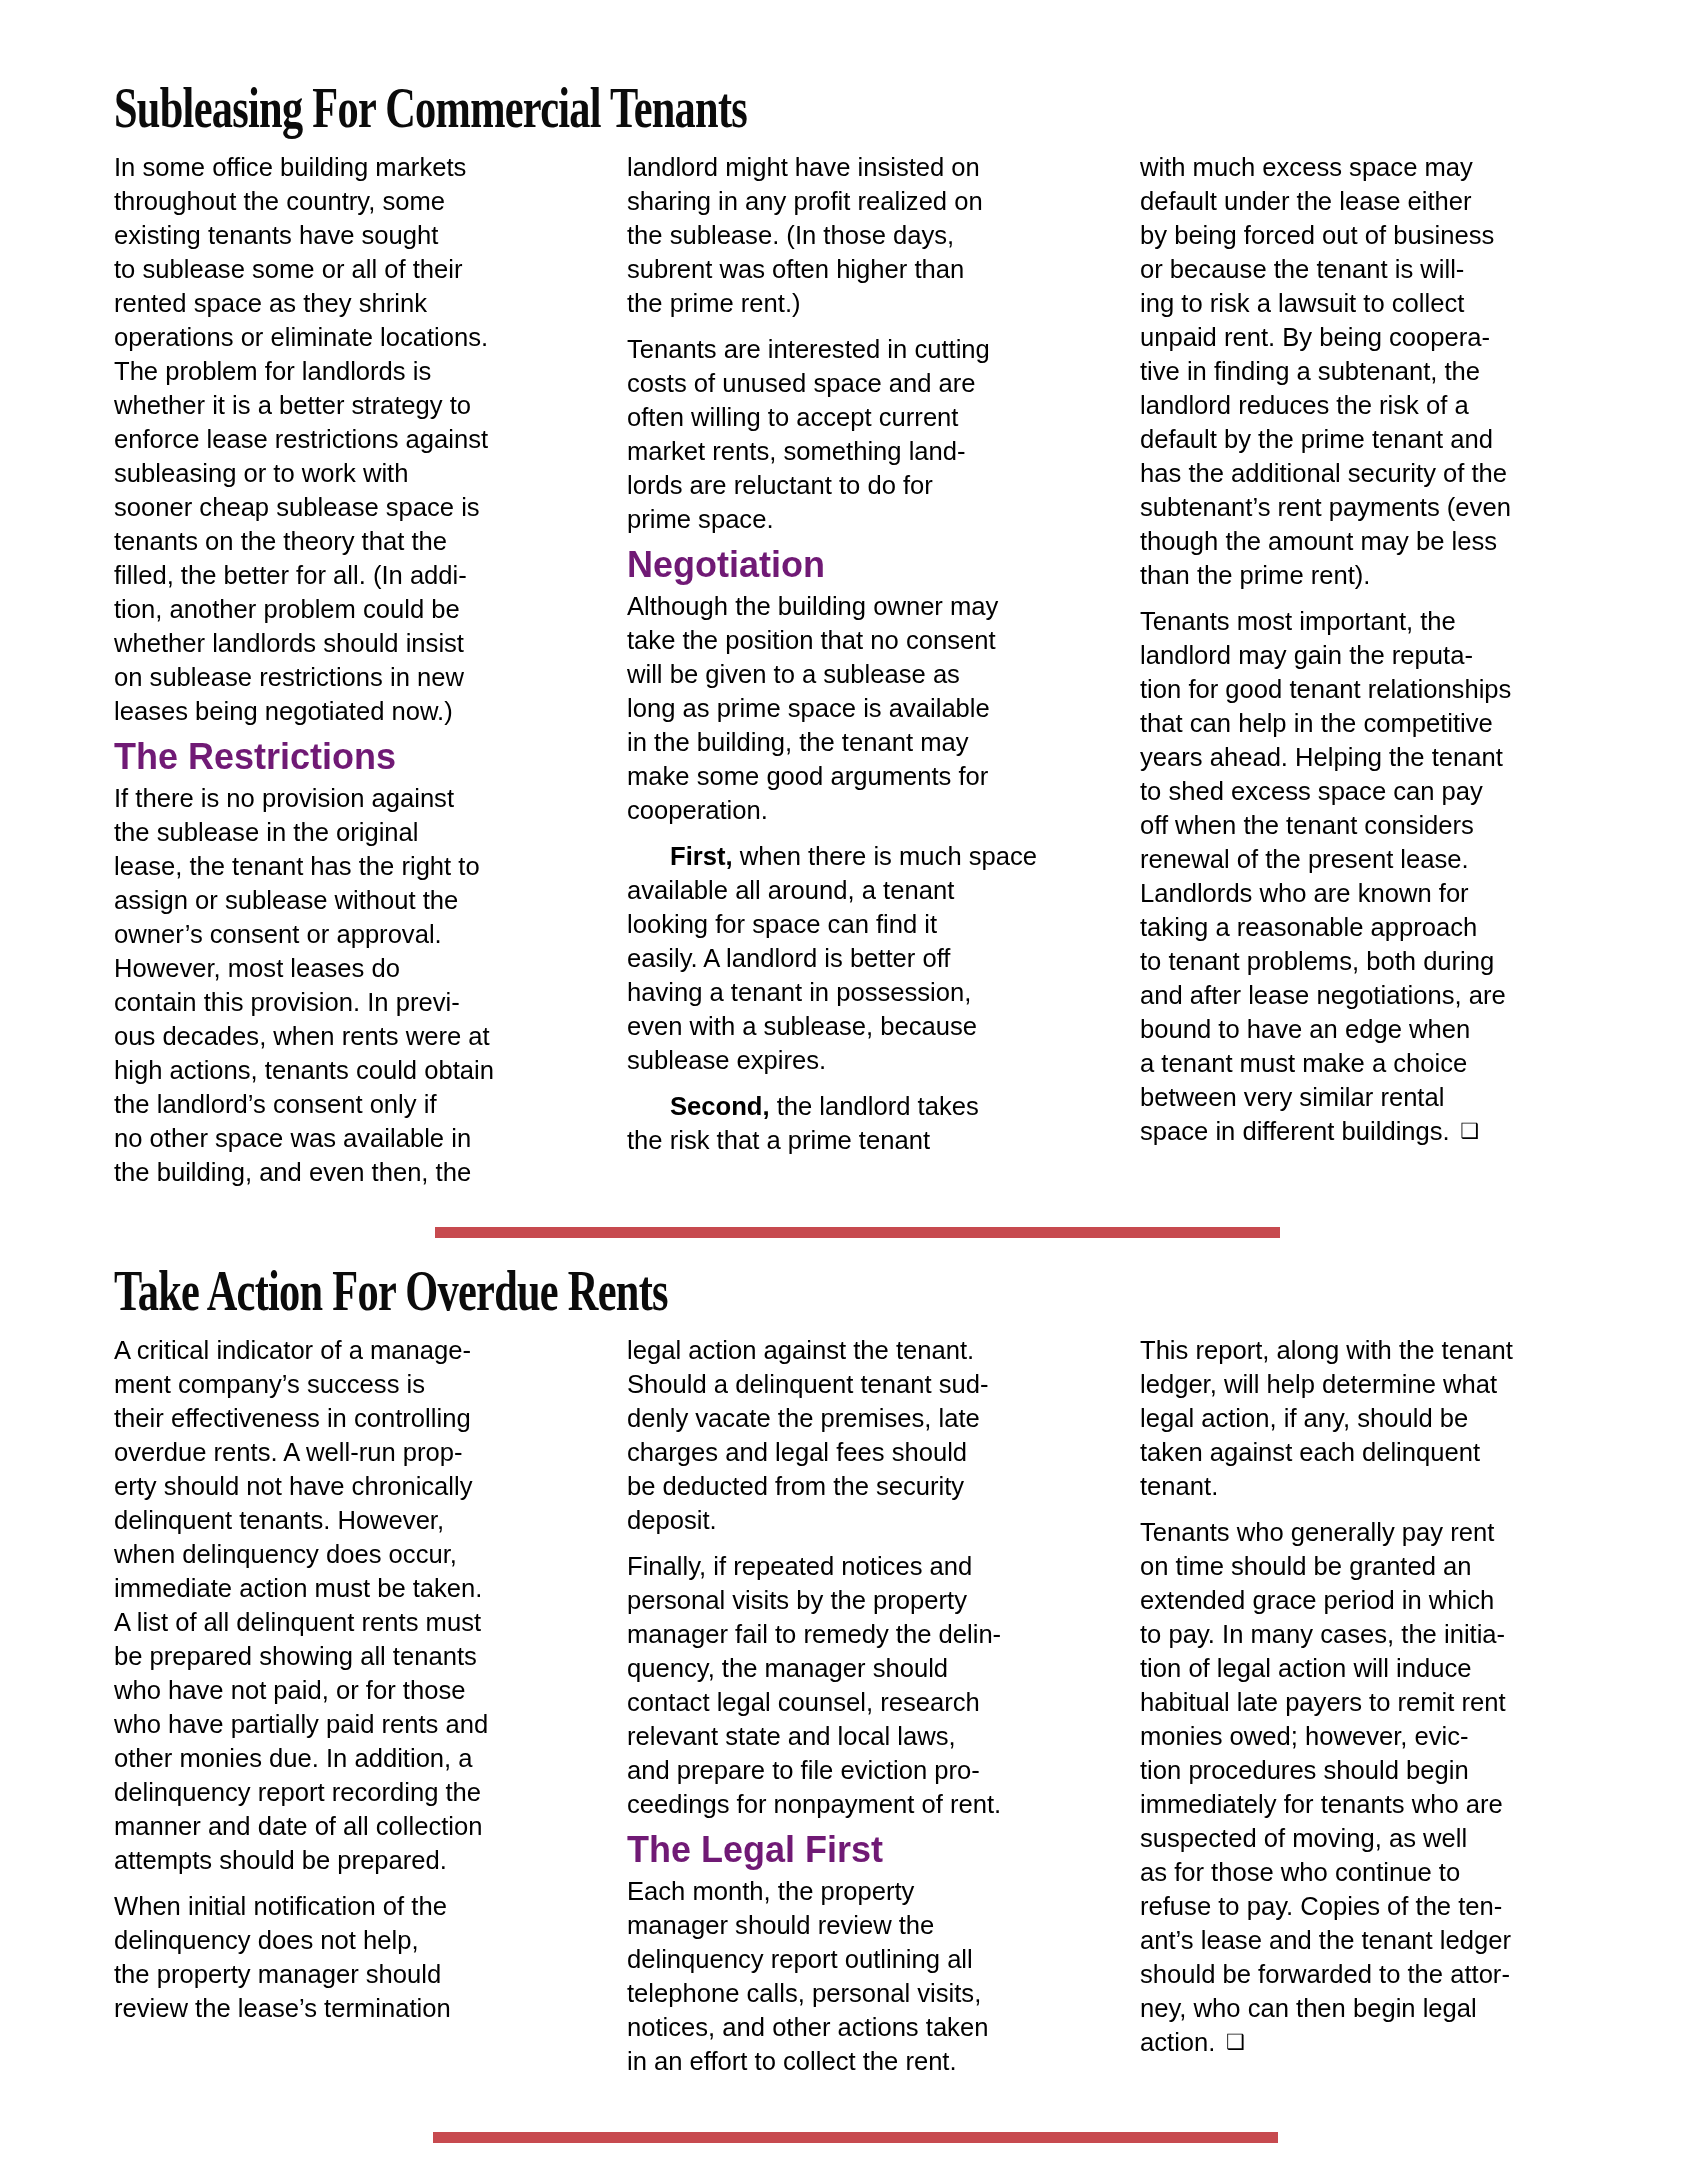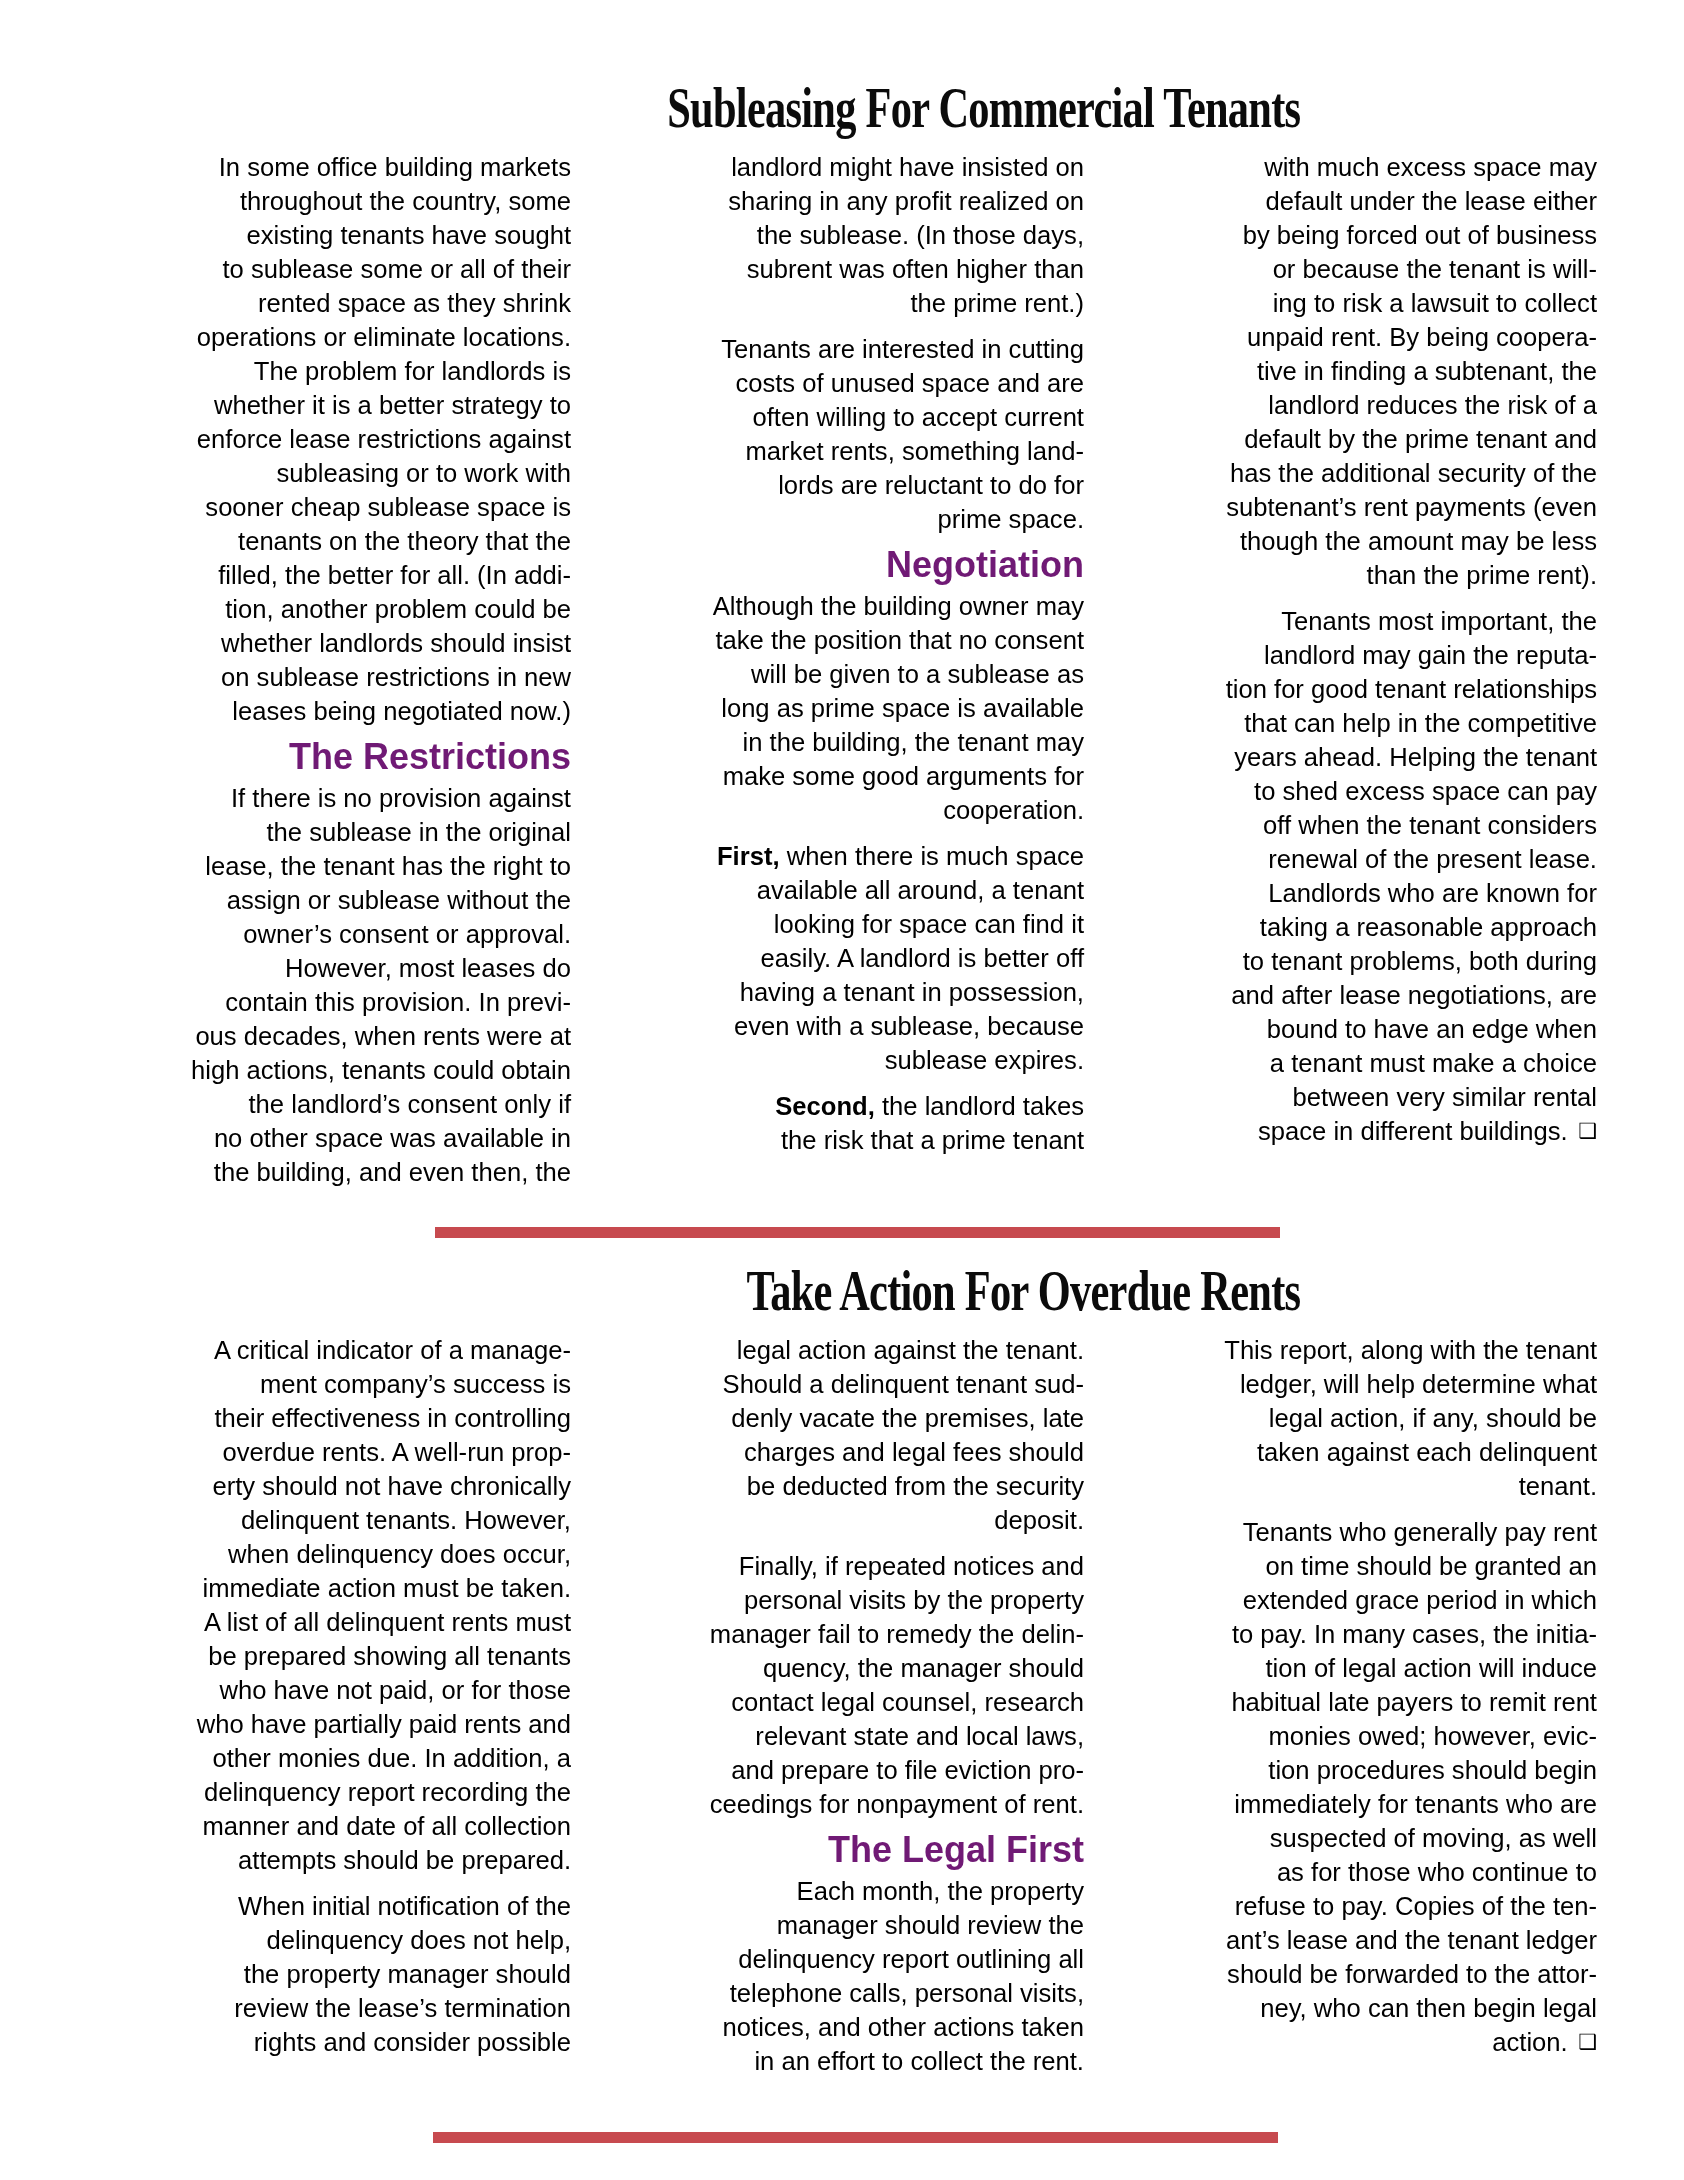--- a/index.html
+++ b/index.html
@@ -4,21 +4,21 @@
 <style>
   html,body{margin:0;padding:0;background:#ffffff;}
   .page{
     position:relative;
     width:1685px;height:2181px;
     background:#ffffff;
     font-family:"Liberation Sans",sans-serif;
     color:#000000;
     overflow:hidden;
   }
-  .article{position:absolute;left:114px;text-align:right;}
+  .article{position:absolute;left:114px;}
   .article-1{top:83px;}
   .article-2{top:1266px;}
   .headline{
     margin:0;
     font-family:"Liberation Serif",serif;
     font-weight:700;
     font-size:53px;
     line-height:55px;
     letter-spacing:-0.9px;
     color:#0b0b0b;
@@ -181,21 +181,20 @@
             <span class="ln">other monies due. In addition, a</span>
             <span class="ln">delinquency report recording the</span>
             <span class="ln">manner and date of all collection</span>
             <span class="ln">attempts should be prepared.</span>
           </p>
           <p>
             <span class="ln">When initial notification of the</span>
             <span class="ln">delinquency does not help,</span>
             <span class="ln">the property manager should</span>
             <span class="ln">review the lease’s termination</span>
-            <span class="ln">rights and consider possible</span>
           </p>
         </div>
         <div class="col">
           <p>
             <span class="ln">legal action against the tenant.</span>
             <span class="ln">Should a delinquent tenant sud-</span>
             <span class="ln">denly vacate the premises, late</span>
             <span class="ln">charges and legal fees should</span>
             <span class="ln">be deducted from the security</span>
             <span class="ln">deposit.</span>

